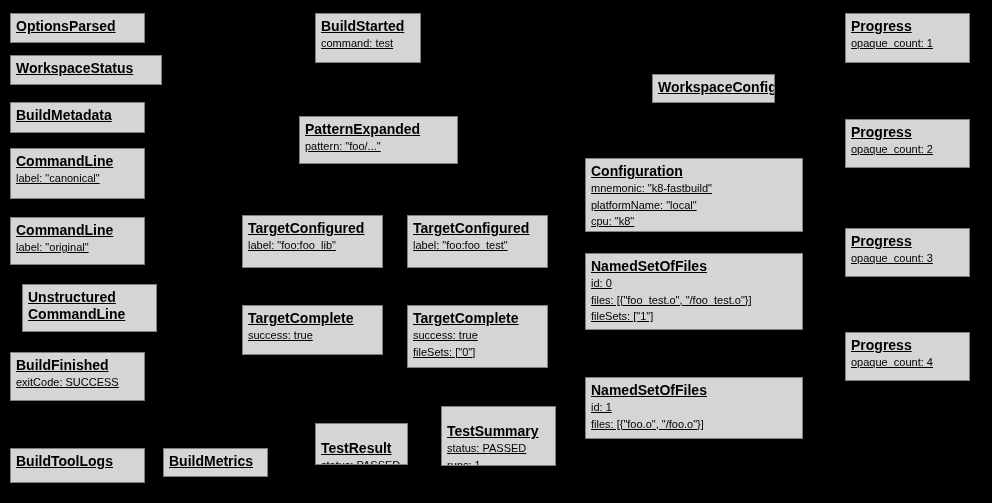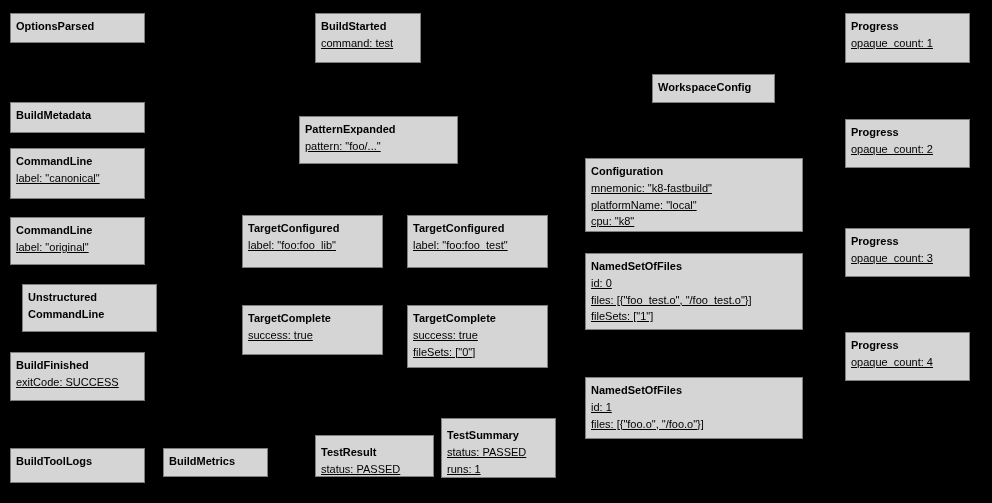--- a/index.html
+++ b/index.html
@@ -15,41 +15,45 @@
     position: absolute;
     box-sizing: border-box;
     background: var(--fill, #d5d5d5);
     border: 1px solid var(--border, #7f7f7f);
     color: var(--text, #000000);
     padding: 4px 5px 2px 5px;
     overflow: hidden;
   }
   .node-title {
     font-weight: bold;
-    font-size: 11px;
+    text-decoration: underline;
+    font-size: 14px;
     line-height: 17px;
     white-space: nowrap;
   }
   .node-line {
     font-size: 11px;
     line-height: 16.5px;
     white-space: nowrap;
     text-decoration: underline;
   }
-  .snug { padding-top: 8px; margin-top: 12px; }
+  .snug { padding-top: 16px; }
 </style>
 </head>
 <body>
 
 <div class="canvas">
 
   <div class="node" style="left:10px;top:13px;width:135px;height:30px">
     <div class="node-title">OptionsParsed</div>
   </div>
 
+  <div class="node" style="left:10px;top:55px;width:152px;height:30px">
+    <div class="node-title">WorkspaceStatus</div>
+  </div>
 
   <div class="node" style="left:10px;top:102px;width:135px;height:31px">
     <div class="node-title">BuildMetadata</div>
   </div>
 
   <div class="node" style="left:10px;top:148px;width:135px;height:51px">
     <div class="node-title">CommandLine</div>
     <div class="node-line">label: "canonical"</div>
   </div>
 
@@ -100,21 +104,21 @@
     <div class="node-title">TargetComplete</div>
     <div class="node-line">success: true</div>
   </div>
 
   <div class="node" style="left:407px;top:305px;width:141px;height:63px">
     <div class="node-title">TargetComplete</div>
     <div class="node-line">success: true</div>
     <div class="node-line">fileSets: ["0"]</div>
   </div>
 
-  <div class="node snug" style="left:315px;top:423px;width:119px;height:42px">
+  <div class="node snug" style="left:315px;top:423px;width:93px;height:42px">
     <div class="node-title">TestResult</div>
     <div class="node-line">status: PASSED</div>
   </div>
 
   <div class="node snug" style="left:441px;top:406px;width:115px;height:60px">
     <div class="node-title">TestSummary</div>
     <div class="node-line">status: PASSED</div>
     <div class="node-line">runs: 1</div>
   </div>
 

